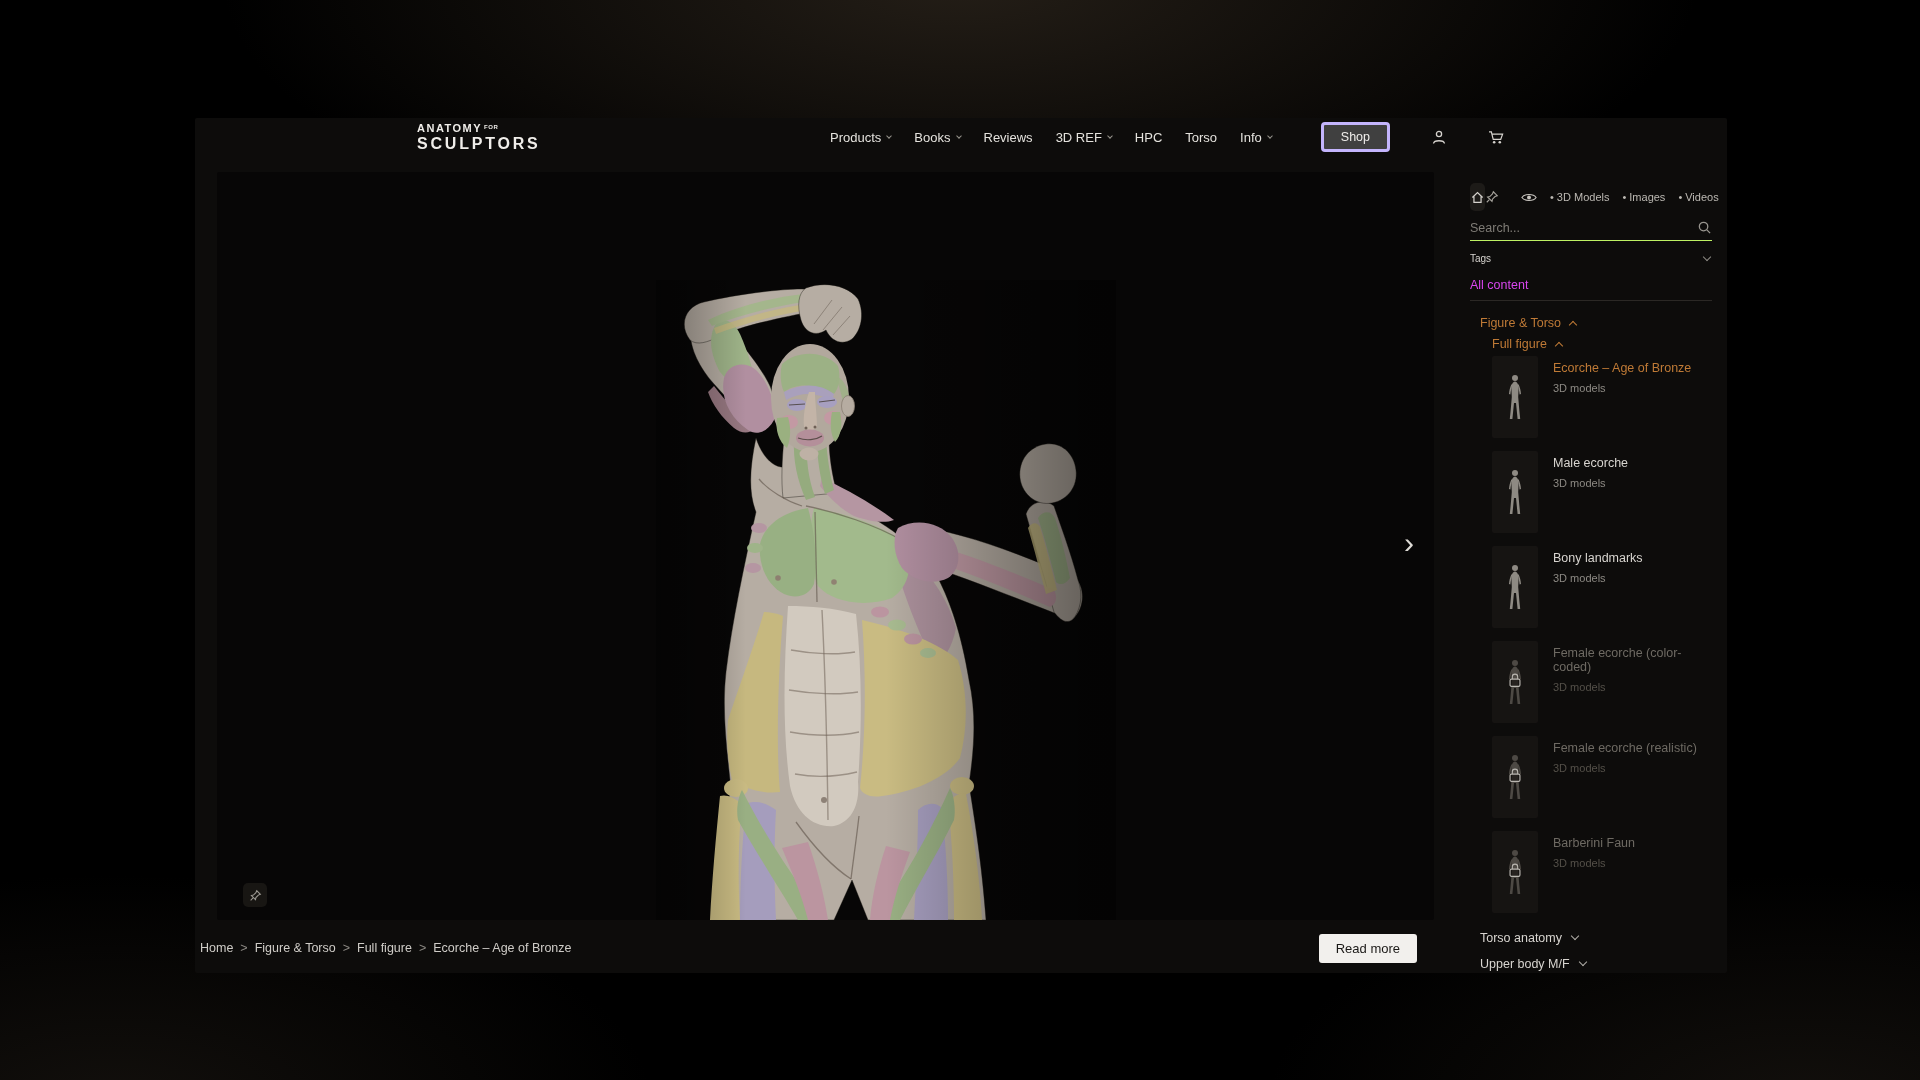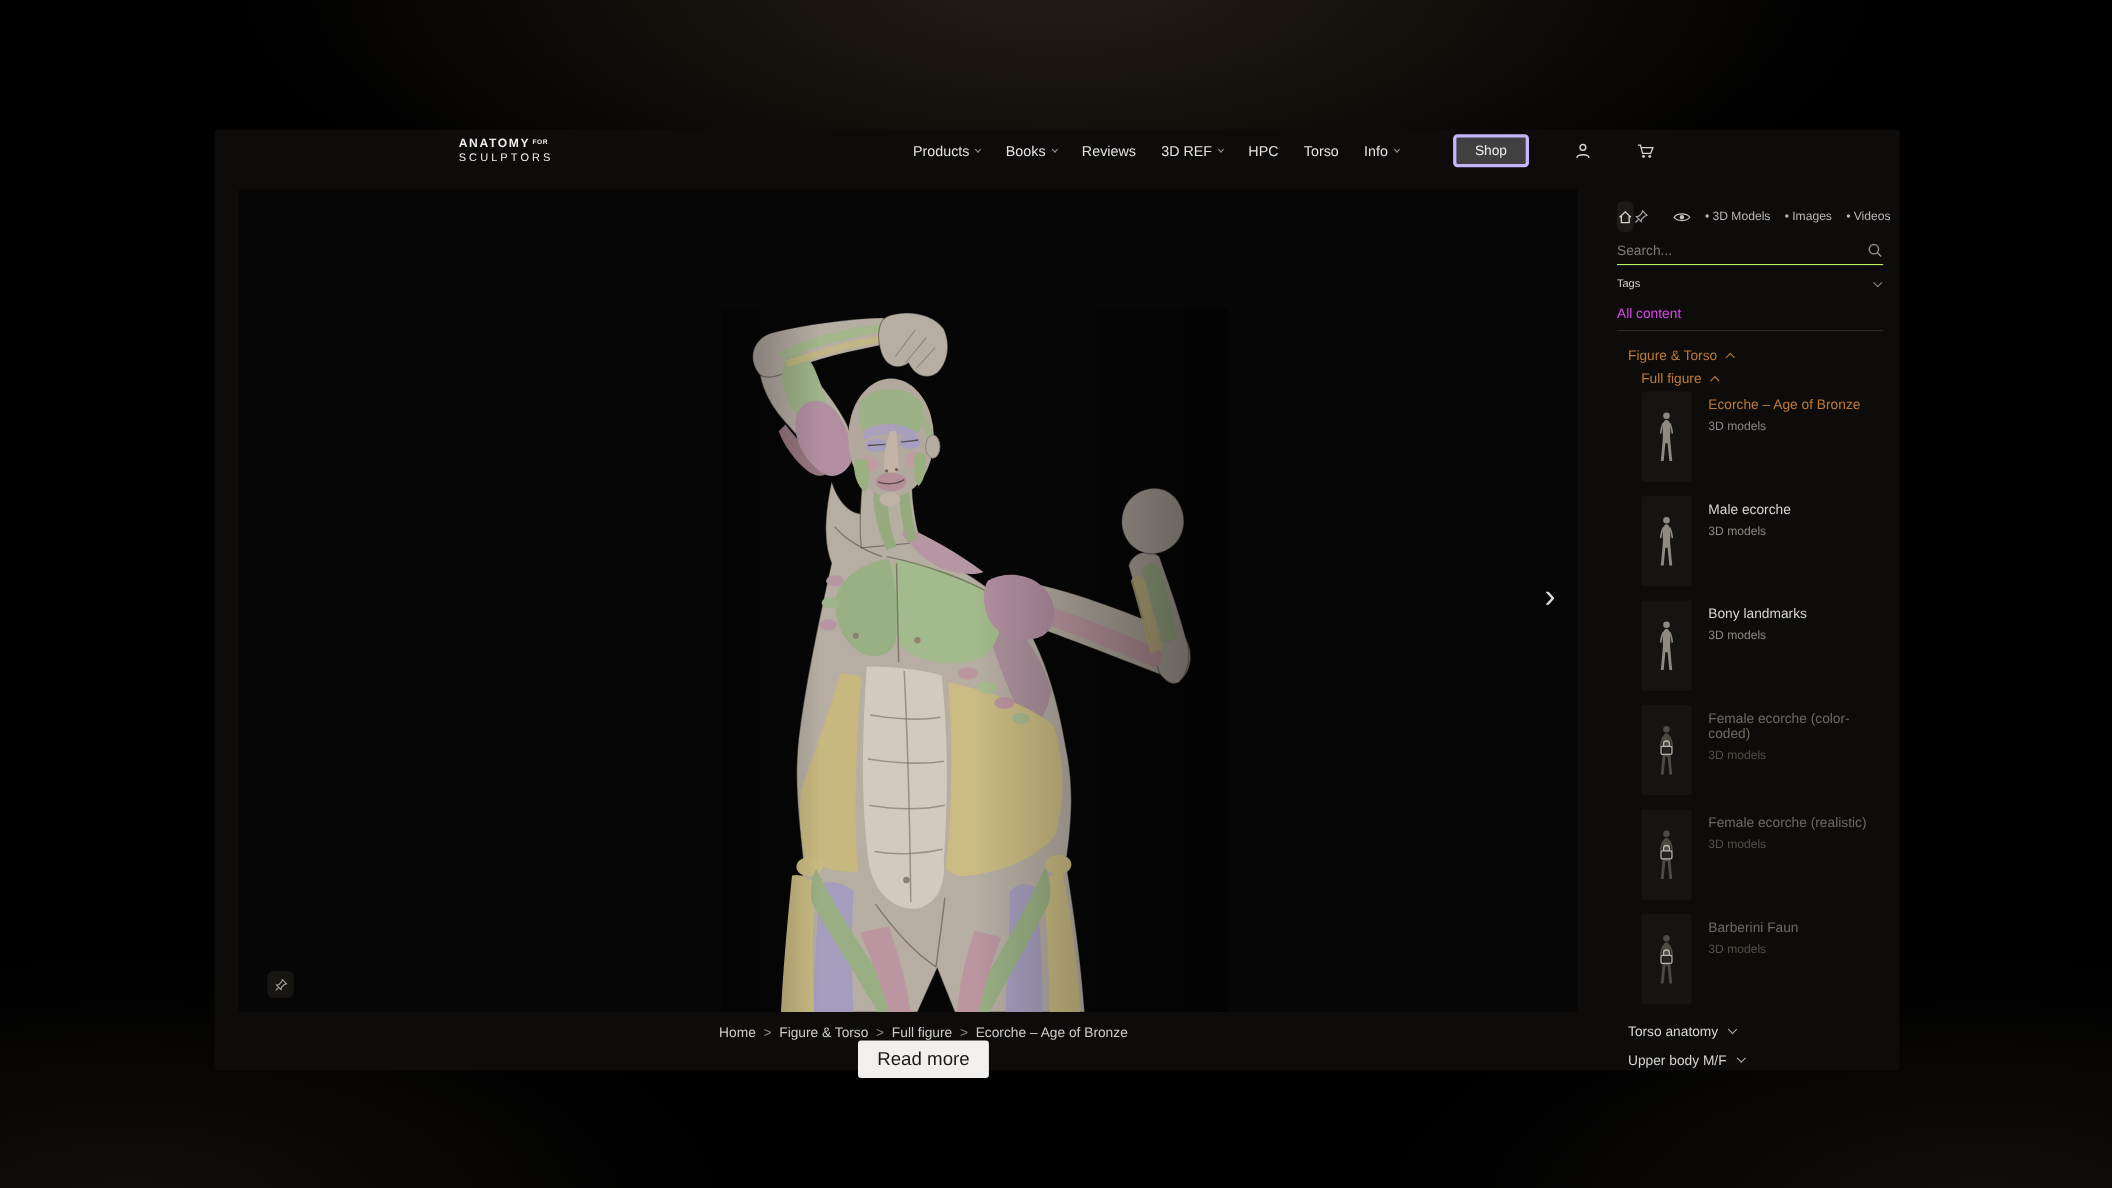--- a/index.html
+++ b/index.html
@@ -13,43 +13,43 @@
       radial-gradient(40% 30% at 94% 102%, rgba(52,44,35,0.35), rgba(0,0,0,0) 70%),
       #000;
   }
   .window { position:absolute; left:195px; top:118px; width:1532px; height:855px; background:#0d0c0b; border-radius:2px; }
 
   
   .header { position:absolute; top:0; left:0; right:0; height:38px; display:flex; align-items:center; padding:0 222px; }
   .logo { color:#f0eeea; cursor:pointer; line-height:1; }
   .logo-top { font-size:11px; font-weight:bold; letter-spacing:1.5px; }
   .logo-for { font-size:6px; letter-spacing:0.5px; margin-left:2px; vertical-align:3px; }
-  .logo-bottom { font-size:10px; font-weight:normal; letter-spacing:2.8px; margin-top:2px; }
+  .logo-bottom { font-size:16px; font-weight:bold; letter-spacing:2.8px; margin-top:2px; }
   .nav { margin-left:auto; display:flex; align-items:center; gap:23px; }
   .nav-item { color:#e4e2dd; font-size:13px; cursor:pointer; white-space:nowrap; display:flex; align-items:center; }
   .shop-btn { margin-left:26px; font-size:12.5px; color:#efedea; background:#404040; border:3px solid #c4b5fd; border-radius:4px; padding:5px 17px; cursor:pointer; }
   .hdr-icon { margin-left:18px; cursor:pointer; display:flex; align-items:center; }
 
   
   .chev { display:inline-block; width:6px; height:6px; border-right:1.5px solid currentColor; border-bottom:1.5px solid currentColor; }
   .chev.down { transform:rotate(45deg); margin-top:-3px; }
   .chev.up { transform:rotate(225deg); margin-top:3px; }
   .chev.sm { width:4px; height:4px; border-width:1.2px; color:#97948d; margin-left:6px; margin-top:-2px; transform:rotate(45deg); }
 
   
   .viewer { position:absolute; left:22px; top:54px; width:1217px; height:748px; background:#070606; border-radius:2px; overflow:hidden; }
   .figure-svg { position:absolute; left:calc(55% - 230px); top:108px; width:460px; height:640px; }
   .next-btn { position:absolute; right:14px; top:50%; transform:translateY(-58%); color:#dedbd6; font-size:30px; line-height:1; cursor:pointer; padding:6px; }
   .pin-btn { position:absolute; left:26px; bottom:13px; width:24px; height:24px; background:#181613; border-radius:5px; display:flex; align-items:center; justify-content:center; cursor:pointer; }
 
-  .bottom-bar { position:absolute; left:36px; top:814px; width:1217px; height:32px; display:flex; justify-content:space-between; align-items:center;flex-direction:column; }
+  .bottom-bar { position:absolute; left:5px; top:814px; width:1217px; height:32px; display:flex; justify-content:space-between; align-items:center; }
   .breadcrumb { font-size:12.5px; color:#cfccc7; display:flex; align-items:center; }
   .bc-part { cursor:pointer; }
   .bc-sep { color:#8d8a84; padding:0 7px; }
-  .read-more { background:#f2f0ed; color:#1a1816; font-size:17px; padding:7px 17px; border-radius:3px; cursor:pointer; border:none; }
+  .read-more { background:#f2f0ed; color:#1a1816; font-size:13px; padding:7px 17px; border-radius:3px; cursor:pointer; border:none; }
 
   
   .sidebar { position:absolute; left:1261px; top:64px; width:268px; height:801px; padding:0 12px 0 14px; color:#d6d3ce; }
   .side-icons { height:30px; display:flex; align-items:center; }
   .icon-tile { width:28px; height:28px; border-radius:5px; display:flex; align-items:center; justify-content:center; cursor:pointer; }
   .icon-tile.active { background:#1d1b18; }
   .eye-wrap { margin-left:22px; cursor:pointer; display:flex; align-items:center; }
   .filters { display:flex; align-items:center; gap:13px; margin-left:13px; }
   .filter { font-size:11px; color:#bcb9b3; cursor:pointer; white-space:nowrap; }
   .filter .dot { margin-right:3px; }

